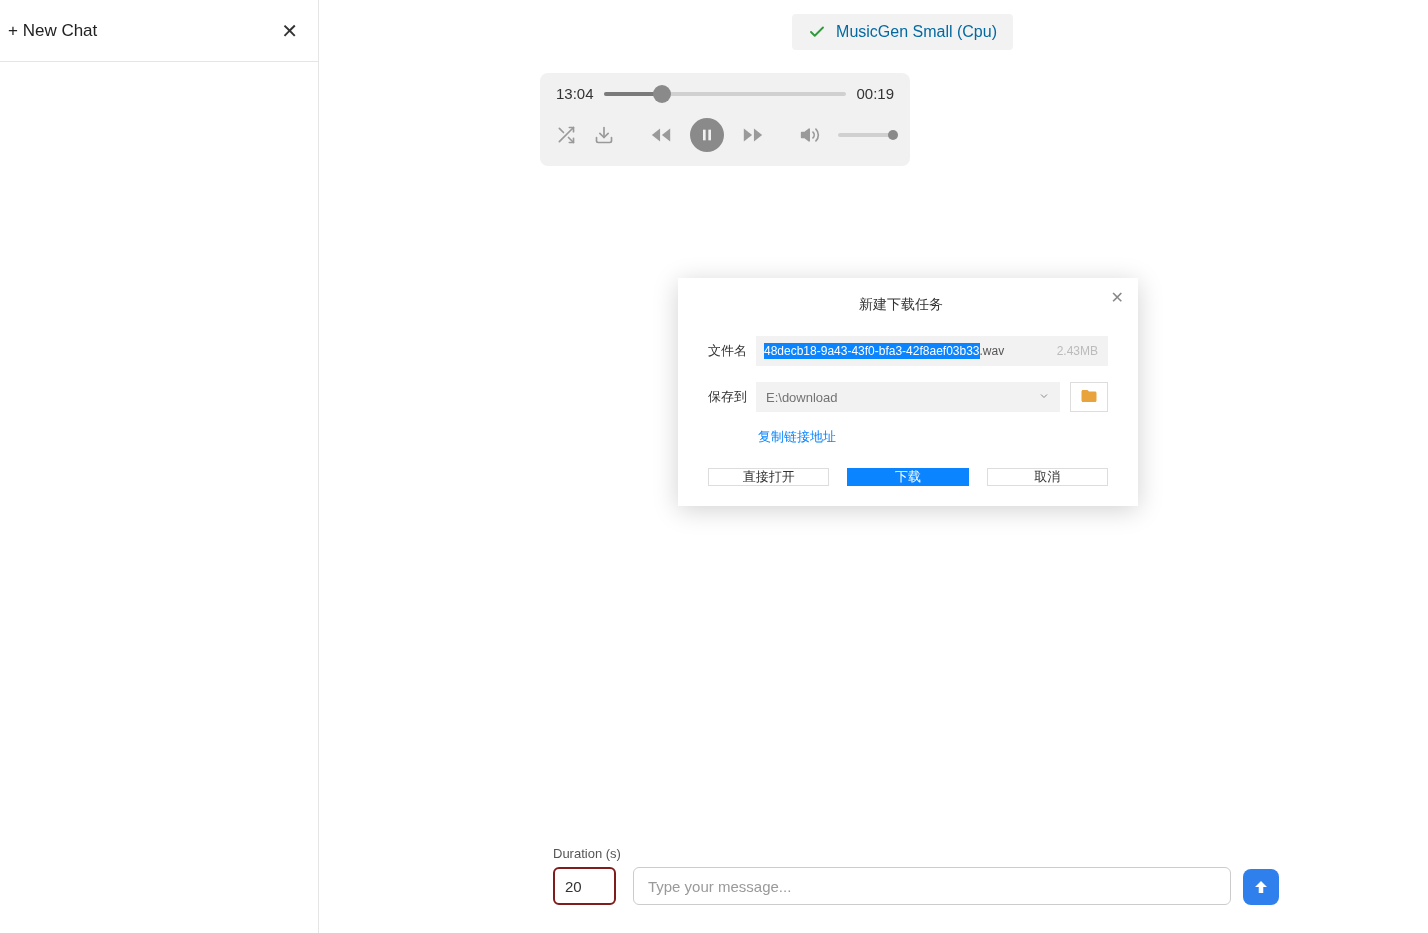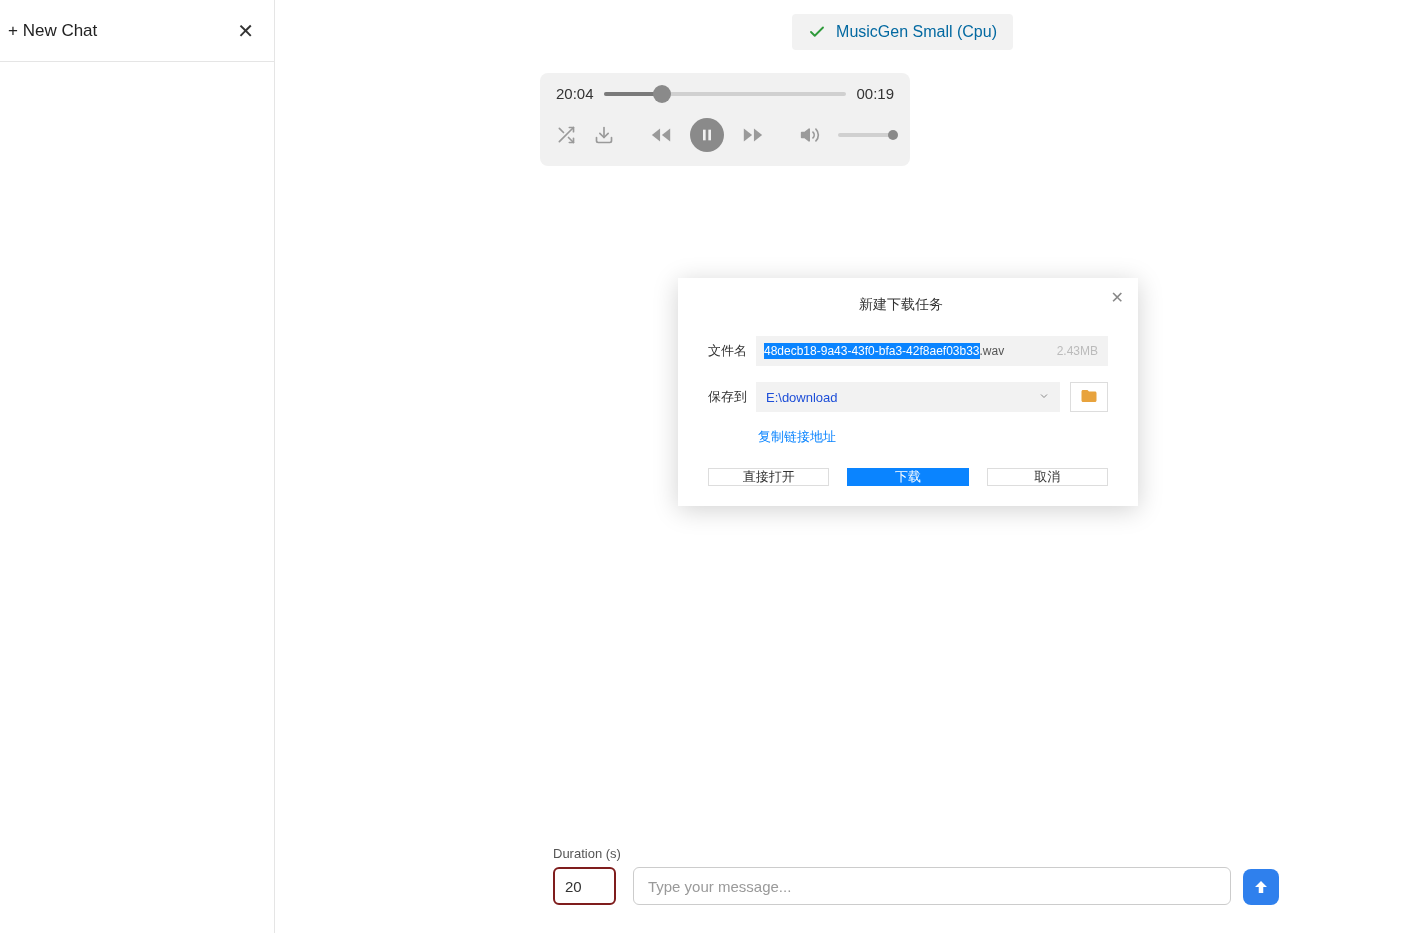--- a/index.html
+++ b/index.html
@@ -7,21 +7,21 @@
   font-family: -apple-system, BlinkMacSystemFont, "Segoe UI", Arial, sans-serif;
   width: 1428px;
   height: 933px;
   overflow: hidden;
   background: #fff;
   position: relative;
 }
 .sidebar {
   position: absolute;
   left: 0; top: 0;
-  width: 275px;
+  width: 319px;
   height: 100%;
   border-right: 1px solid #e5e5e5;
   background: #fff;
 }
 .sidebar-header {
   display: flex;
   align-items: center;
   height: 62px;
   padding: 0 12px 0 4px;
   border-bottom: 1px solid #e5e5e5;
@@ -130,21 +130,21 @@
 .file-sel {
   background:#0a84ff; color:#fff; padding:1px 0;
 }
 .file-ext { color:#555; }
 .file-size {
   position:absolute; right:10px; color:#bbb; font-size:12px;
 }
 .path-select {
   flex:1; background:#f2f2f2; height:30px;
   display:flex; align-items:center; padding:0 10px;
-  font-size:13px; color:#1d4ed8; position:relative;
+  font-size:13px; color:#737373; position:relative;
 }
 .chev-down { position:absolute; right:10px; color:#888; }
 .folder-btn {
   width:38px; height:30px; margin-left:10px;
   border:1px solid #ddd; display:flex; align-items:center; justify-content:center;
   cursor:pointer;
 }
 .folder-icon { color:#e8a33d; }
 .copy-link {
   text-align:left; padding-left:80px;
@@ -202,21 +202,21 @@
     <span class="check-icon">
       <svg width="18" height="18" viewBox="0 0 24 24" fill="none" stroke="currentColor" stroke-width="2.5" stroke-linecap="round" stroke-linejoin="round">
           <polyline points="20 6 9 17 4 12"></polyline>
         </svg>
     </span>
     <span>MusicGen Small (Cpu)</span>
   </div>
 
   <div class="audio-player">
     <div class="player-row1">
-      <span class="time">20:04</span>
+      <span class="time">13:04</span>
       <div class="progress-track">
         <div class="progress-fill"></div>
         <div class="progress-thumb"></div>
       </div>
       <span class="time">00:19</span>
     </div>
     <div class="player-row2">
       <span class="ctrl-icon">
         <svg width="20" height="20" viewBox="0 0 24 24" fill="none" stroke="currentColor" stroke-width="2" stroke-linecap="round" stroke-linejoin="round">
             <polyline points="16 3 21 3 21 8"></polyline>

